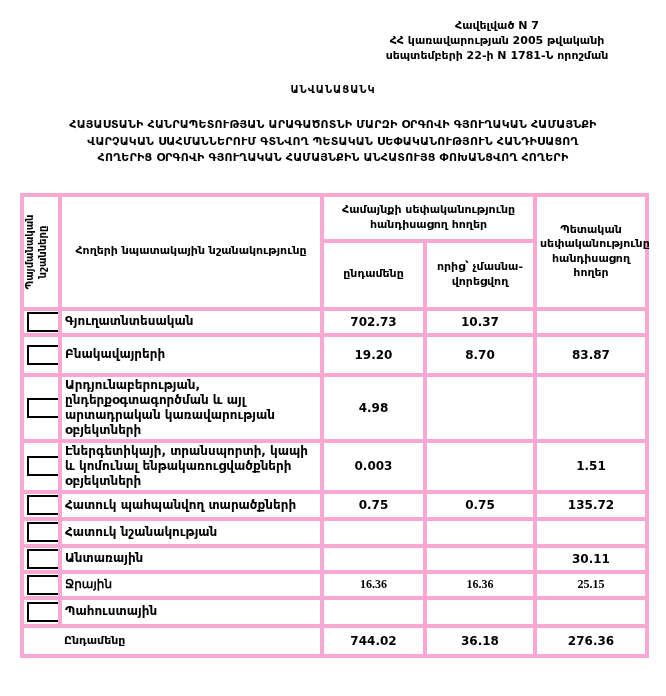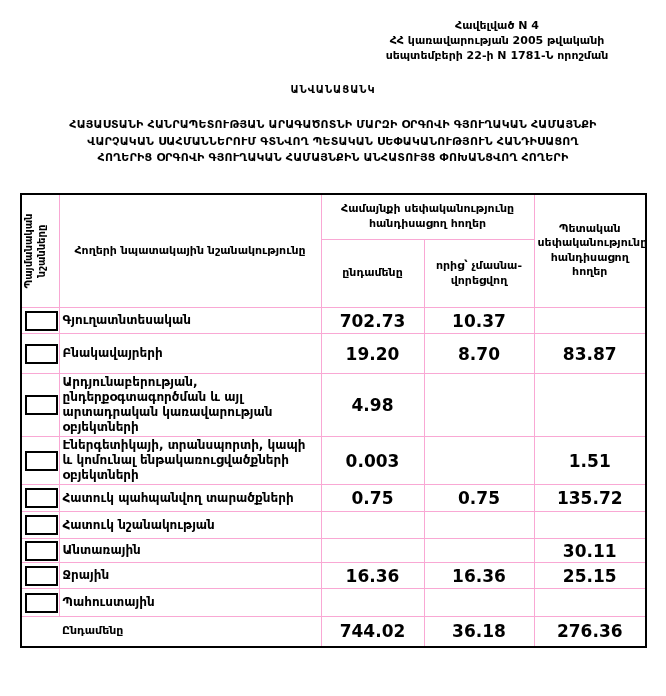--- a/index.html
+++ b/index.html
@@ -47,21 +47,21 @@
   }
   
   table.land-table {
     border-collapse: collapse;
     table-layout: fixed;
     margin: 26px 0 0 20px;
     width: 625px;
     border: 2px solid #000;
   }
   .land-table th, .land-table td {
-    border: 1px solid #f9a8d4;
+    border: 4px solid #f9a8d4;
     padding: 1px 3px;
     box-sizing: border-box;
     font-weight: bold;
   }
   thead tr.hrow-1 { height: 46px; }
   thead tr.hrow-2 { height: 68px; }
   .th-sym { position: relative; padding: 0; }
   .vtext {
     position: absolute;
     top: 50%; left: 50%;
@@ -80,42 +80,42 @@
   .c-name {
     font-size: 12px;
     line-height: 1.25;
     text-align: left;
     padding: 2px 5px;
     vertical-align: middle;
   }
   .c-val {
     text-align: center;
     vertical-align: middle;
-    font-size: 17px;
+    font-size: 12px;
   }
   .c-sym {
     text-align: center;
     vertical-align: middle;
     padding: 0;
   }
   .checkbox {
     width: 29px;
     height: 16px;
     border: 2px solid #000;
     margin: 0 auto;
     background: #fff;
   }
   tbody tr:nth-child(1) { height: 26px; }
   tbody tr:nth-child(2) { height: 40px; }
   tbody tr:nth-child(3) { height: 42px; }
   tbody tr:nth-child(4) { height: 36px; }
   tbody tr:nth-child(5) { height: 27px; }
   tbody tr:nth-child(6) { height: 27px; }
   tbody tr:nth-child(7) { height: 24px; padding-left: 17px; }
-  tbody tr:nth-child(8) { height: 26px; }
+  tbody tr:nth-child(8) { height: 26px; font-family: Liberation Serif, serif; }
   tbody tr:nth-child(9) { height: 28px; padding-left: 24px; }
   tbody tr.total-row { height: 30px; }
   .total-row .c-name { padding-left: 40px; font-size: 11px; }
   
   .footer {
     margin-top: 20px;
     padding: 0 36px 0 20px;
     display: flex;
     justify-content: space-between;
     align-items: flex-end;
@@ -128,21 +128,21 @@
     font-size: 11px;
     padding-bottom: 14px;
   }
 </style>
 </head>
 <body>
 
 <div class="page">
 
   <div class="appendix">
-    <div>Հավելված N 4</div>
+    <div>Հավելված N 7</div>
     <div>ՀՀ կառավարության 2005 թվականի</div>
     <div>սեպտեմբերի 22-ի N 1781-Ն որոշման</div>
   </div>
 
   <div class="doc-title">ԱՆՎԱՆԱՑԱՆԿ</div>
 
   <div class="doc-subtitle">
     <div>ՀԱՅԱՍՏԱՆԻ ՀԱՆՐԱՊԵՏՈՒԹՅԱՆ ԱՐԱԳԱԾՈՏՆԻ ՄԱՐԶԻ ՕՐԳՈՎԻ ԳՅՈՒՂԱԿԱՆ ՀԱՄԱՅՆՔԻ</div>
     <div>ՎԱՐՉԱԿԱՆ ՍԱՀՄԱՆՆԵՐՈՒՄ ԳՏՆՎՈՂ ՊԵՏԱԿԱՆ ՍԵՓԱԿԱՆՈՒԹՅՈՒՆ ՀԱՆԴԻՍԱՑՈՂ</div>
     <div>ՀՈՂԵՐԻՑ ՕՐԳՈՎԻ ԳՅՈՒՂԱԿԱՆ ՀԱՄԱՅՆՔԻՆ ԱՆՀԱՏՈՒՅՑ ՓՈԽԱՆՑՎՈՂ ՀՈՂԵՐԻ</div>

